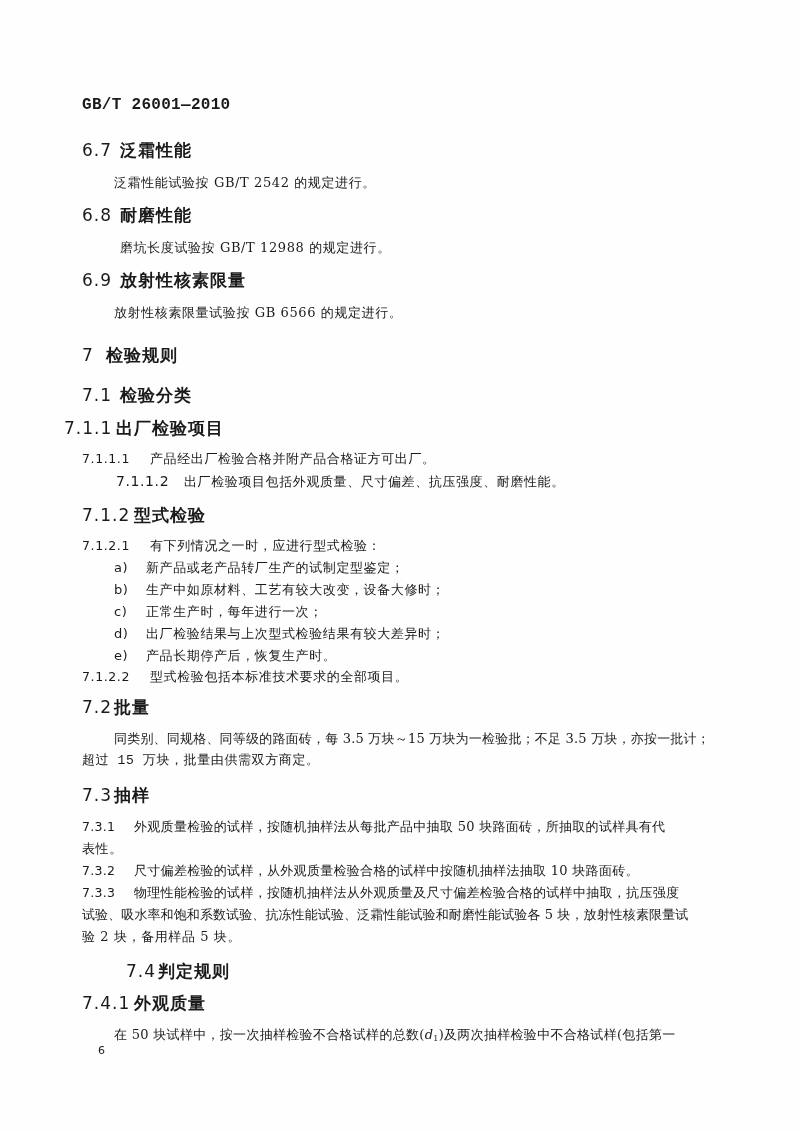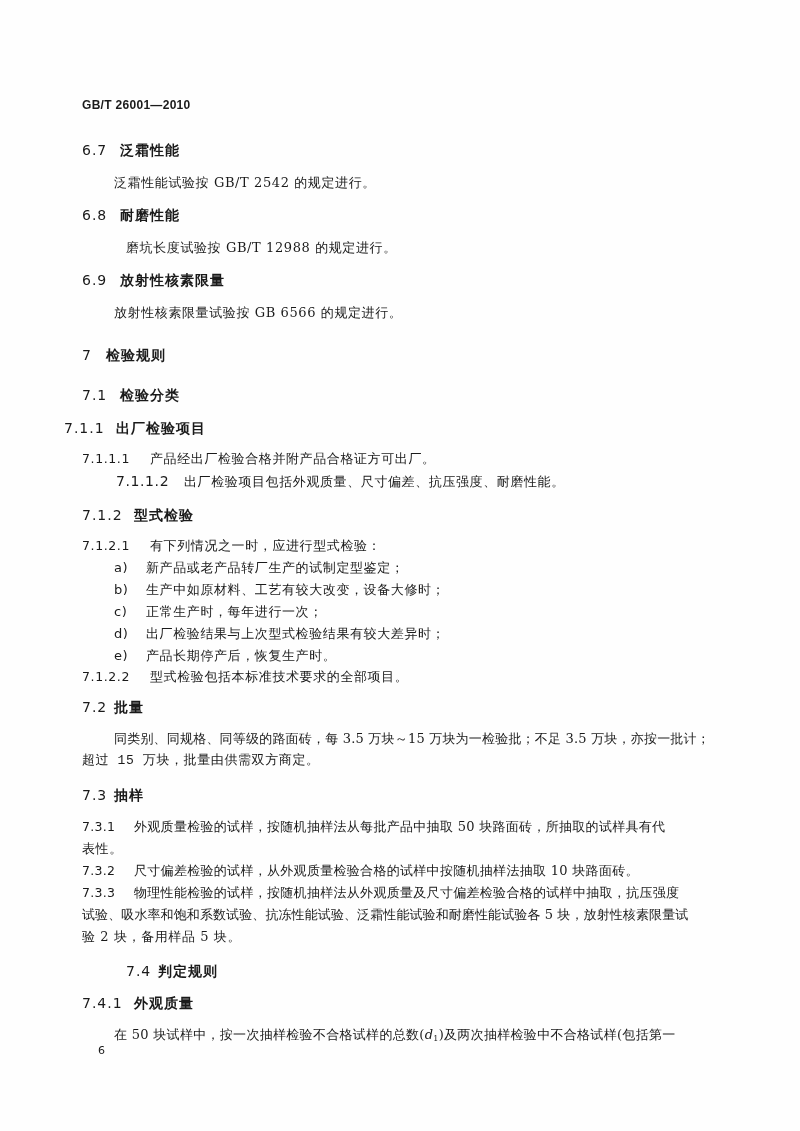--- a/index.html
+++ b/index.html
@@ -1,42 +1,42 @@
 <!DOCTYPE html>
 <html><head>
 <meta charset="utf-8">
 <style>
   html, body { margin:0; padding:0; background:#ffffff; }
   body { width:800px; height:1131px; position:relative; overflow:hidden;
          font-family:"DejaVu Serif", serif; color:#1a1a1a; }
   .page { position:absolute; left:0; top:0; width:800px; height:1131px; background:#fefefe; }
   .ln { position:absolute; white-space:nowrap; font-size:13px; line-height:16px; letter-spacing:0.6px; }
-  .hd { font-family:"DejaVu Sans", sans-serif; font-weight:bold; font-size:14px; letter-spacing:1px; }
+  .hd { font-family:"DejaVu Sans", sans-serif; font-weight:bold; font-size:17px; letter-spacing:1px; }
   .num { font-family:"DejaVu Sans", sans-serif; font-weight:normal; display:inline-block; }
-  .std { font-family:Liberation Sans, sans-serif; font-weight:bold; font-size:12px; letter-spacing:0.3px; }
+  .std { font-family:Liberation Mono, monospace; font-weight:bold; font-size:16px; letter-spacing:0.3px; }
   .pg { font-family:"DejaVu Sans", sans-serif; font-size:11px; }
   .sub { font-size:8px; vertical-align:-2px; font-style:normal; }
   .it { font-style:italic; }
 </style>
 </head>
 <body>
 
 <div class="page">
 
   <div class="ln std" style="left:82px; top:97px;">GB/T 26001—2010</div>
 
   <div class="ln hd" style="left:82px; top:142px;">
     <span class="num" style="width:38px;">6.7</span><span>泛霜性能</span>
   </div>
   <div class="ln" style="left:114px; top:175px;">泛霜性能试验按 GB/T 2542 的规定进行。</div>
 
   <div class="ln hd" style="left:82px; top:207px;">
     <span class="num" style="width:38px;">6.8</span><span>耐磨性能</span>
   </div>
-  <div class="ln" style="left:126px; top:240px;text-align:right;">磨坑长度试验按 GB/T 12988 的规定进行。</div>
+  <div class="ln" style="left:120px; top:240px;text-align:right;">磨坑长度试验按 GB/T 12988 的规定进行。</div>
 
   <div class="ln hd" style="left:82px; top:272px;">
     <span class="num" style="width:38px;">6.9</span><span>放射性核素限量</span>
   </div>
   <div class="ln" style="left:114px; top:305px;">放射性核素限量试验按 GB 6566 的规定进行。</div>
 
   <div class="ln hd" style="left:82px; top:347px;">
     <span class="num" style="width:24px;">7</span><span>检验规则</span>
   </div>
 

